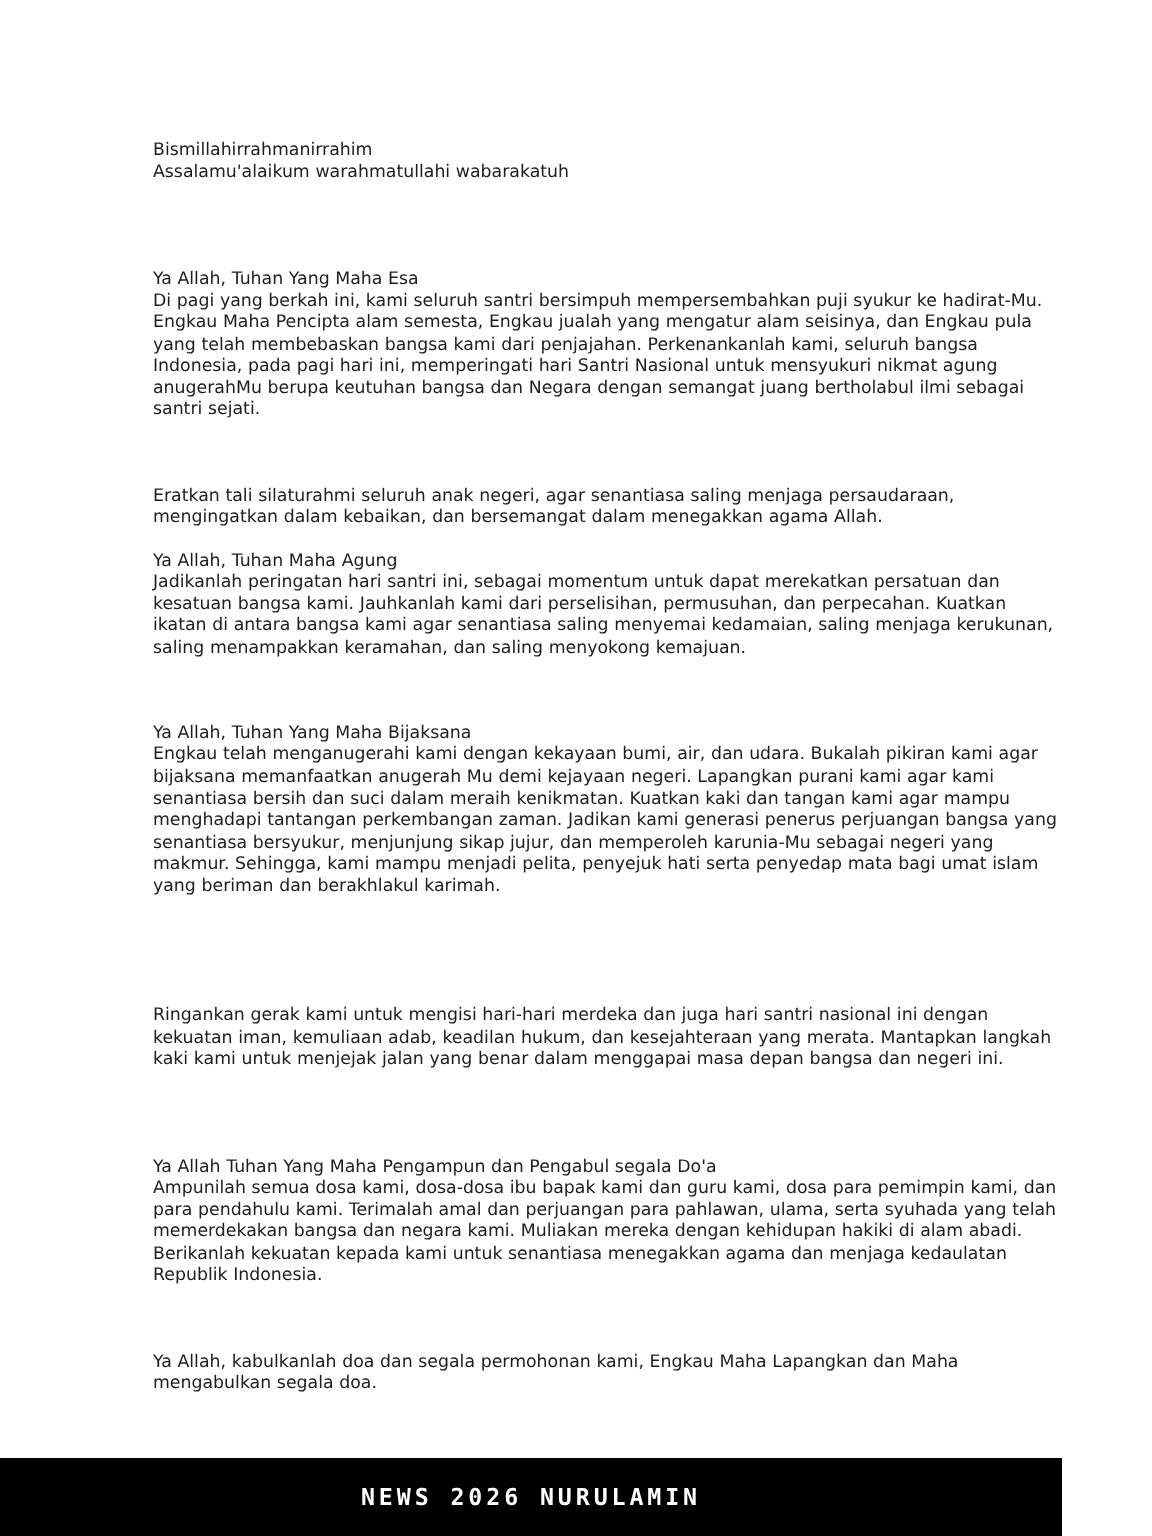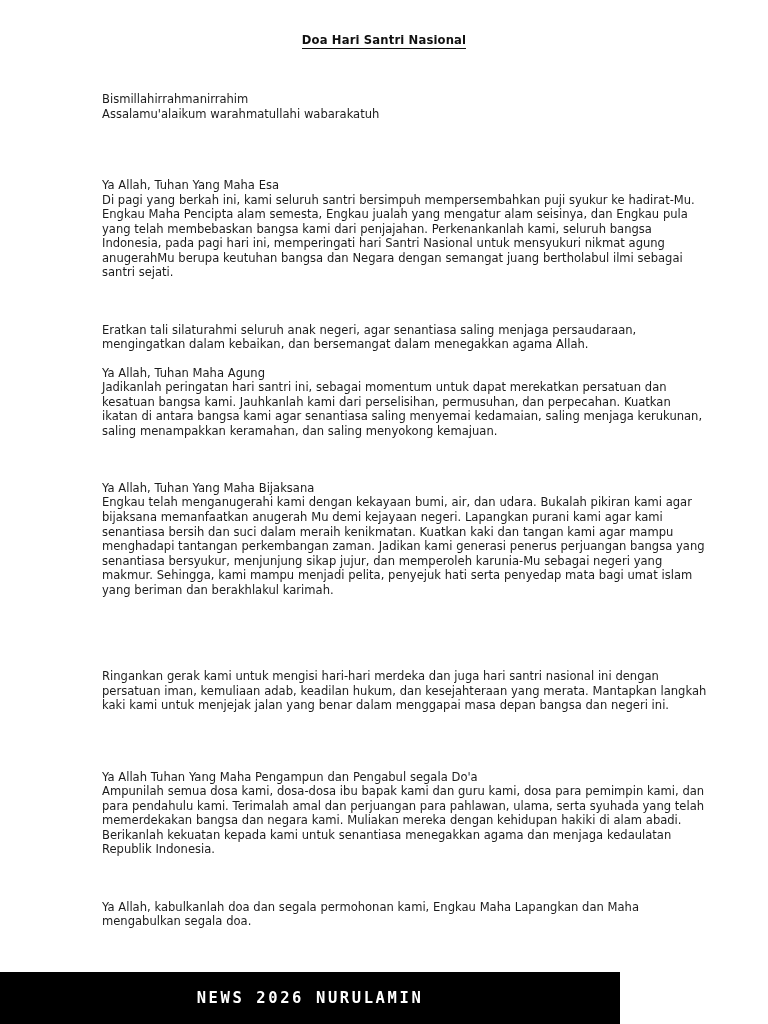--- a/index.html
+++ b/index.html
@@ -58,43 +58,40 @@
   }
 
   
   .gap-1 { height: 14.55px; }
   .gap-2 { height: 29.1px; }
 
   .footer-bar {
     position: absolute;
     left: 0;
     top: 972px;
-    width: 620px;
+    width: 708px;
     height: 52px;
     background: #000000;
     display: flex;
     align-items: center;
     justify-content: center;
   }
   .footer-text {
     font-family: "DejaVu Sans Mono", monospace;
     font-size: 15.5px;
     font-weight: bold;
     letter-spacing: 2.6px;
     color: #ffffff;
   }
 </style>
 </head>
 <body>
 
 <div class="page">
 
-  <div class="doc-title">
-    <span>Doa Hari Santri Nasional</span>
-  </div>
 
   <div class="body-col">
 
     <p class="para">Bismillahirrahmanirrahim
 Assalamu'alaikum warahmatullahi wabarakatuh</p>
     <div class="gap-1"></div>
 
     <div class="gap-1"></div>
 
     <p class="para">Ya Allah, Tuhan Yang Maha Esa
@@ -108,21 +105,21 @@
     <div class="gap-1"></div>
 
     <p class="para">Ya Allah, Tuhan Yang Maha Bijaksana
 Engkau telah menganugerahi kami dengan kekayaan bumi, air, dan udara. Bukalah pikiran kami agar bijaksana memanfaatkan anugerah Mu demi kejayaan negeri. Lapangkan purani kami agar kami senantiasa bersih dan suci dalam meraih kenikmatan. Kuatkan kaki dan tangan kami agar mampu menghadapi tantangan perkembangan zaman. Jadikan kami generasi penerus perjuangan bangsa yang senantiasa bersyukur, menjunjung sikap jujur, dan memperoleh karunia-Mu sebagai negeri yang makmur. Sehingga, kami mampu menjadi pelita, penyejuk hati serta penyedap mata bagi umat islam yang beriman dan berakhlakul karimah.</p>
     <div class="gap-1"></div>
 
     <div class="gap-1"></div>
 
     <div class="gap-1"></div>
 
-    <p class="para">Ringankan gerak kami untuk mengisi hari-hari merdeka dan juga hari santri nasional ini dengan persatuan iman, kemuliaan adab, keadilan hukum, dan kesejahteraan yang merata. Mantapkan langkah kaki kami untuk menjejak jalan yang benar dalam menggapai masa depan bangsa dan negeri ini.</p>
+    <p class="para">Ringankan gerak kami untuk mengisi hari-hari merdeka dan juga hari santri nasional ini dengan kekuatan iman, kemuliaan adab, keadilan hukum, dan kesejahteraan yang merata. Mantapkan langkah kaki kami untuk menjejak jalan yang benar dalam menggapai masa depan bangsa dan negeri ini.</p>
     <div class="gap-2"></div>
 
     <p class="para">Ya Allah Tuhan Yang Maha Pengampun dan Pengabul segala Do'a
 Ampunilah semua dosa kami, dosa-dosa ibu bapak kami dan guru kami, dosa para pemimpin kami, dan para pendahulu kami. Terimalah amal dan perjuangan para pahlawan, ulama, serta syuhada yang telah memerdekakan bangsa dan negara kami. Muliakan mereka dengan kehidupan hakiki di alam abadi. Berikanlah kekuatan kepada kami untuk senantiasa menegakkan agama dan menjaga kedaulatan Republik Indonesia.</p>
     <div class="gap-1"></div>
 
     <p class="para">Ya Allah, kabulkanlah doa dan segala permohonan kami, Engkau Maha Lapangkan dan Maha mengabulkan segala doa.</p>
 
   </div>
 </div>

